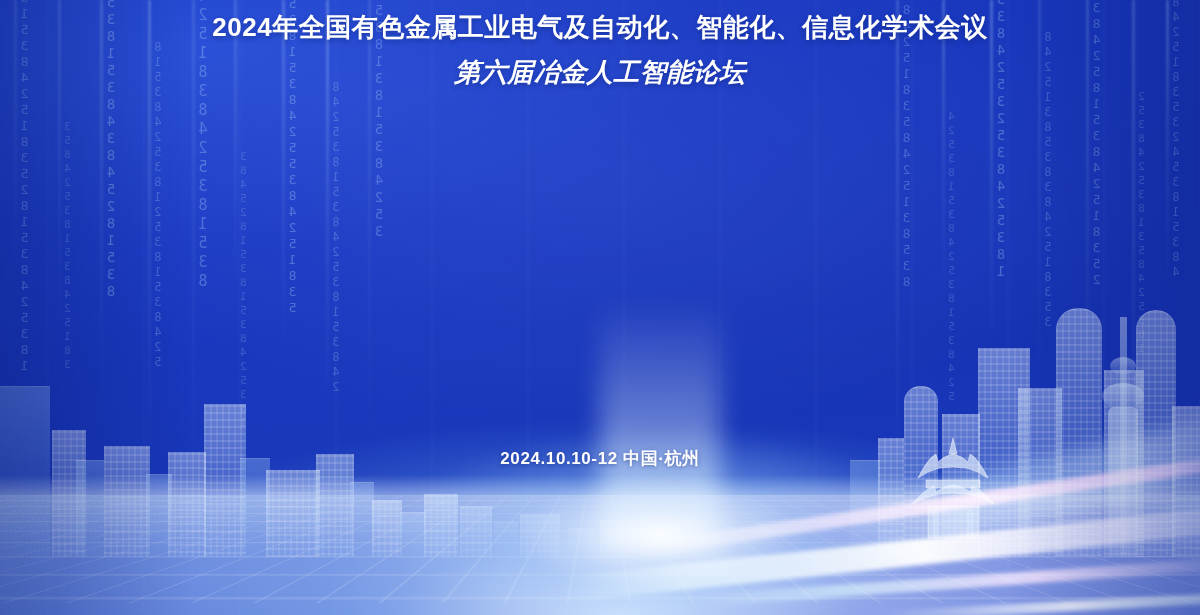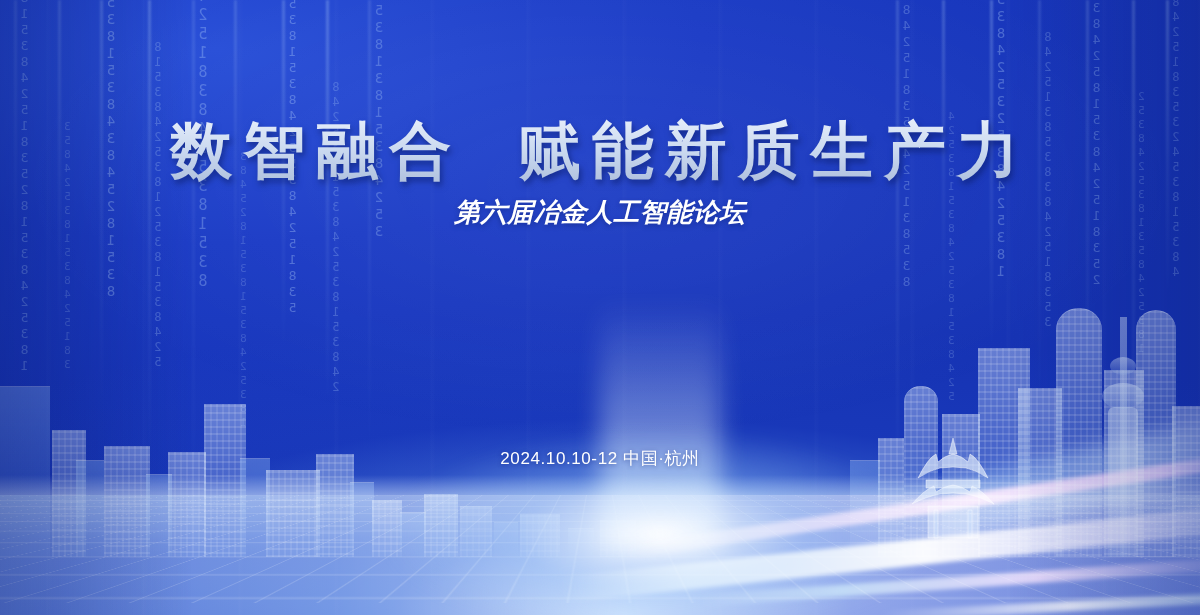--- a/index.html
+++ b/index.html
@@ -196,21 +196,21 @@
   .sub2 { margin-top: 10px; font-size: 26px; letter-spacing: .5px; }
   .sub3 { margin-top: 10px; font-size: 26px; letter-spacing: .5px; font-style: italic; }
 
   .meta {
     position: absolute;
     left: 0; right: 0;
     top: 447px;
     text-align: center;
     color: #ffffff;
     font-size: 17px;
-    font-weight: 400;
+    font-weight: 700;
     letter-spacing: .6px;
     text-shadow: 0 1px 4px rgba(10,30,110,0.45);
   }
 </style>
 </head>
 <body>
 
 <div id="banner">
 
   <div class="layer bg-base"></div>
@@ -319,19 +319,19 @@
 
   <div class="streak s4"></div>
   <div class="streak s1"></div>
   <div class="streak s2"></div>
   <div class="streak s3"></div>
   <div class="streak s5"></div>
 
   <div class="layer bg-vignette"></div>
 
   <div class="content">
-    <h1 class="title-main">数智融合  赋能新质生产力</h1>
+    <p class="sub2">2024年全国有色金属工业电气及自动化、智能化、信息化学术会议</p>
     <p class="sub3">第六届冶金人工智能论坛</p>
   </div>
 
   <div class="meta">2024.10.10-12 中国·杭州</div>
 
 </div>
 
 </body></html>

